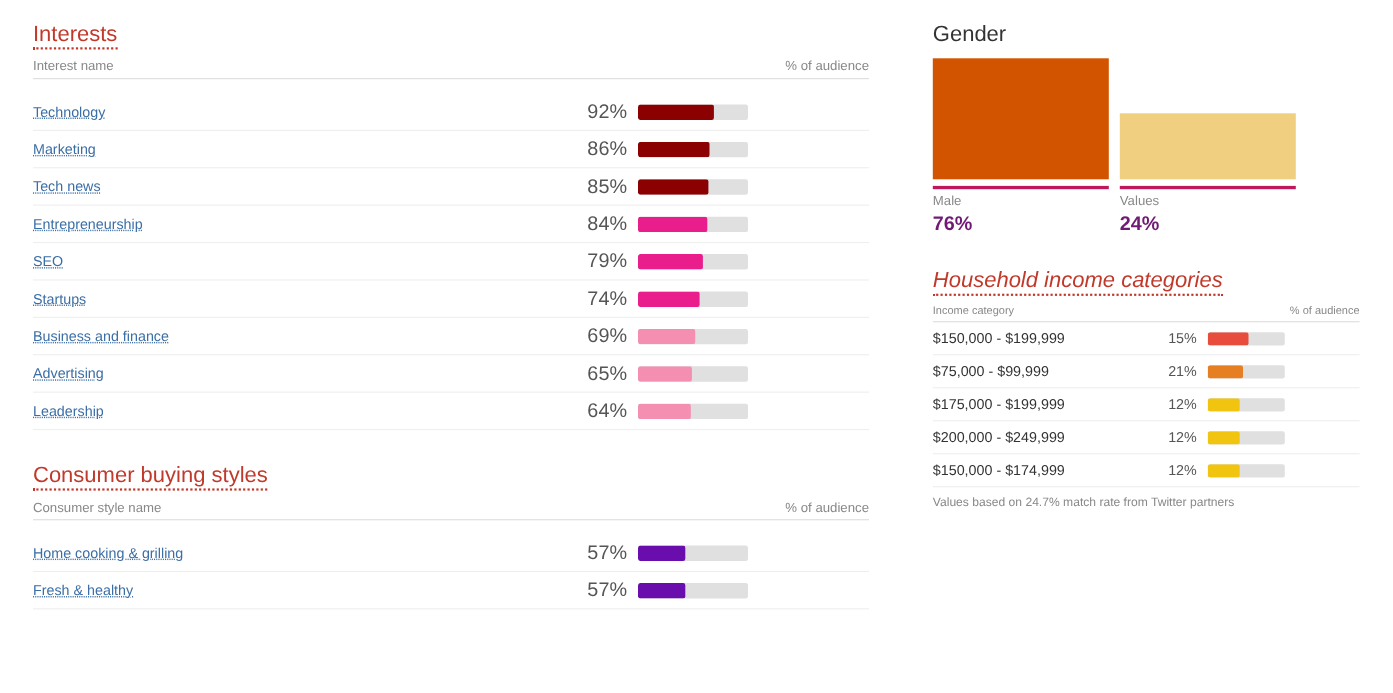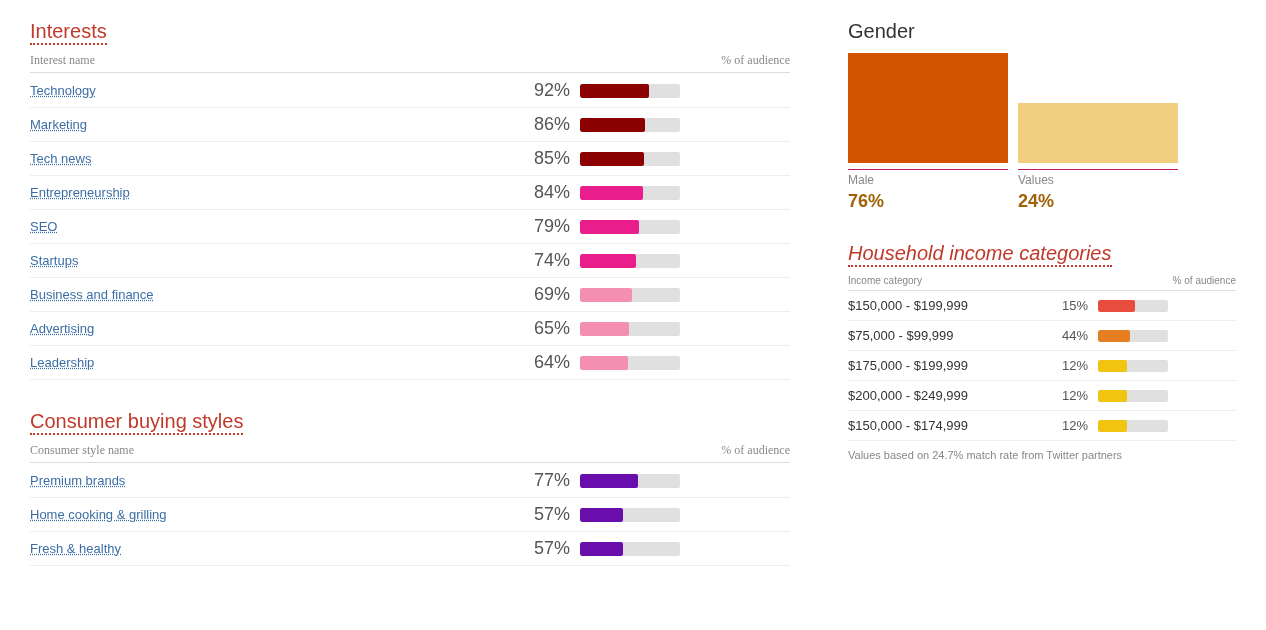--- a/index.html
+++ b/index.html
@@ -35,22 +35,21 @@
       border-bottom: 2px dotted #c0392b;
       font-style: italic;
     }
     .table-header {
       display: flex;
       justify-content: space-between;
       color: #888;
       font-size: 12px;
       border-bottom: 1px solid #ddd;
       padding-bottom: 4px;
-      margin-bottom: 1px;
-      font-family: Liberation Serif, serif;
+      margin-bottom: 13px;
     }
     .data-row {
       display: flex;
       align-items: center;
       border-bottom: 1px solid #eee;
       padding: 6px 0;
     }
     .row-name {
       flex: 0 0 480px;
       color: #3b6ea5;
@@ -115,32 +114,32 @@
     }
     .gender-labels {
       display: flex;
       gap: 10px;
       margin-bottom: 4px;
     }
     .gender-label {
       width: 160px;
       font-size: 12px;
       color: #888;
-      border-top: 1px solid #be185d;
+      border-top: 3px solid #be185d;
       padding-top: 3px;
     }
     .gender-pcts {
       display: flex;
       gap: 10px;
     }
     .gender-pct {
       width: 160px;
       font-size: 18px;
       font-weight: bold;
-      color: #a16207;
+      color: #701a75;
     }
 
     
     .income-section {
       margin-top: 10px;
     }
     .income-row {
       display: flex;
       align-items: center;
       border-bottom: 1px solid #eee;
@@ -286,29 +285,20 @@
     </div>
 
     <div class="consumer-section">
       <h2 class="section-title">Consumer buying styles</h2>
       <div class="table-header">
         <span>Consumer style name</span>
         <span>% of audience</span>
       </div>
       <div id="consumer-rows">
           <div class="data-row">
-    <span class="row-name">Premium brands</span>
-    <span class="row-pct">77%</span>
-    <div class="bar-container">
-      <div class="bar-track">
-        <div class="bar-fill" style="width:58%; background:#6a0dad;"></div>
-      </div>
-    </div>
-  </div>
-          <div class="data-row">
     <span class="row-name">Home cooking &amp; grilling</span>
     <span class="row-pct">57%</span>
     <div class="bar-container">
       <div class="bar-track">
         <div class="bar-fill" style="width:43%; background:#6a0dad;"></div>
       </div>
     </div>
   </div>
           <div class="data-row">
     <span class="row-name">Fresh &amp; healthy</span>
@@ -355,21 +345,21 @@
       <div id="income-rows">
           <div class="income-row">
     <span class="income-name">$150,000 - $199,999</span>
     <span class="income-pct">15%</span>
     <div class="income-bar-track">
       <div class="income-bar-fill" style="width:53%; background:#e74c3c;"></div>
     </div>
   </div>
           <div class="income-row">
     <span class="income-name">$75,000 - $99,999</span>
-    <span class="income-pct">44%</span>
+    <span class="income-pct">21%</span>
     <div class="income-bar-track">
       <div class="income-bar-fill" style="width:46%; background:#e67e22;"></div>
     </div>
   </div>
           <div class="income-row">
     <span class="income-name">$175,000 - $199,999</span>
     <span class="income-pct">12%</span>
     <div class="income-bar-track">
       <div class="income-bar-fill" style="width:42%; background:#f1c40f;"></div>
     </div>

